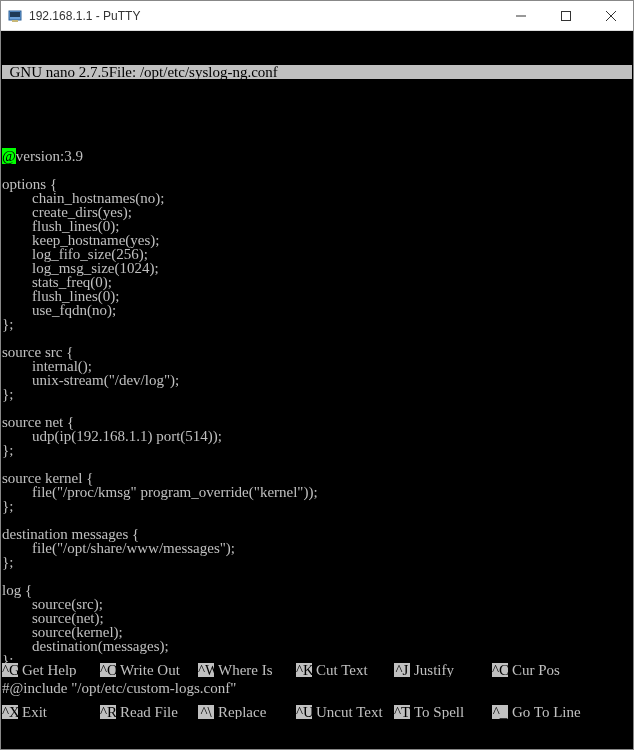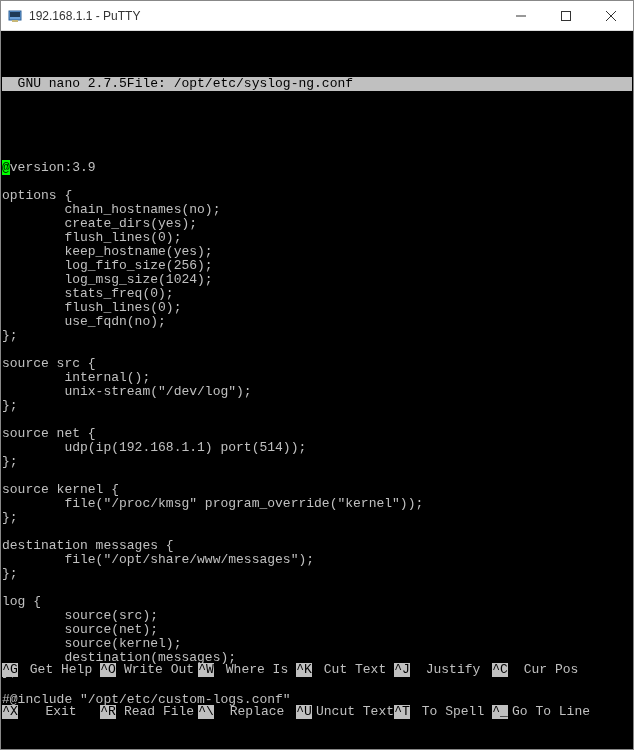--- a/index.html
+++ b/index.html
@@ -48,23 +48,23 @@
     display: flex;
     align-items: center;
     justify-content: center;
     font-family: "Segoe UI", sans-serif;
     color: #333;
   }
   .terminal {
     flex: 1;
     background: #000000;
     color: #c0c0c0;
-    padding: 18px 1px;
-    font-family: Liberation Mono, monospace;
-    font-size: 13px;
+    padding: 6px 1px;
+    font-family: Liberation Serif, serif;
+    font-size: 15px;
     line-height: 14px;
     white-space: pre;
     overflow: hidden;
     position: relative;
   }
   .header-line {
     background: #c0c0c0;
     color: #000000;
     display: flex;
   }
@@ -91,21 +91,20 @@
     width: 16px;
     text-align: center;
     flex-shrink: 0;
   }
   .foot-label {
     color: #c0c0c0;
     width: 82px;
     padding-left: 4px;
     flex-shrink: 0;
     overflow: hidden;
-    text-align: center;
   }
 </style>
 </head>
 <body>
 
 <div class="window">
   <div class="titlebar">
     <span class="titlebar-icon">
       <svg width="16" height="16" viewBox="0 0 16 16">
         <rect x="2" y="3" width="12" height="9" fill="#6aa0d8" stroke="#2b5f96"></rect>

